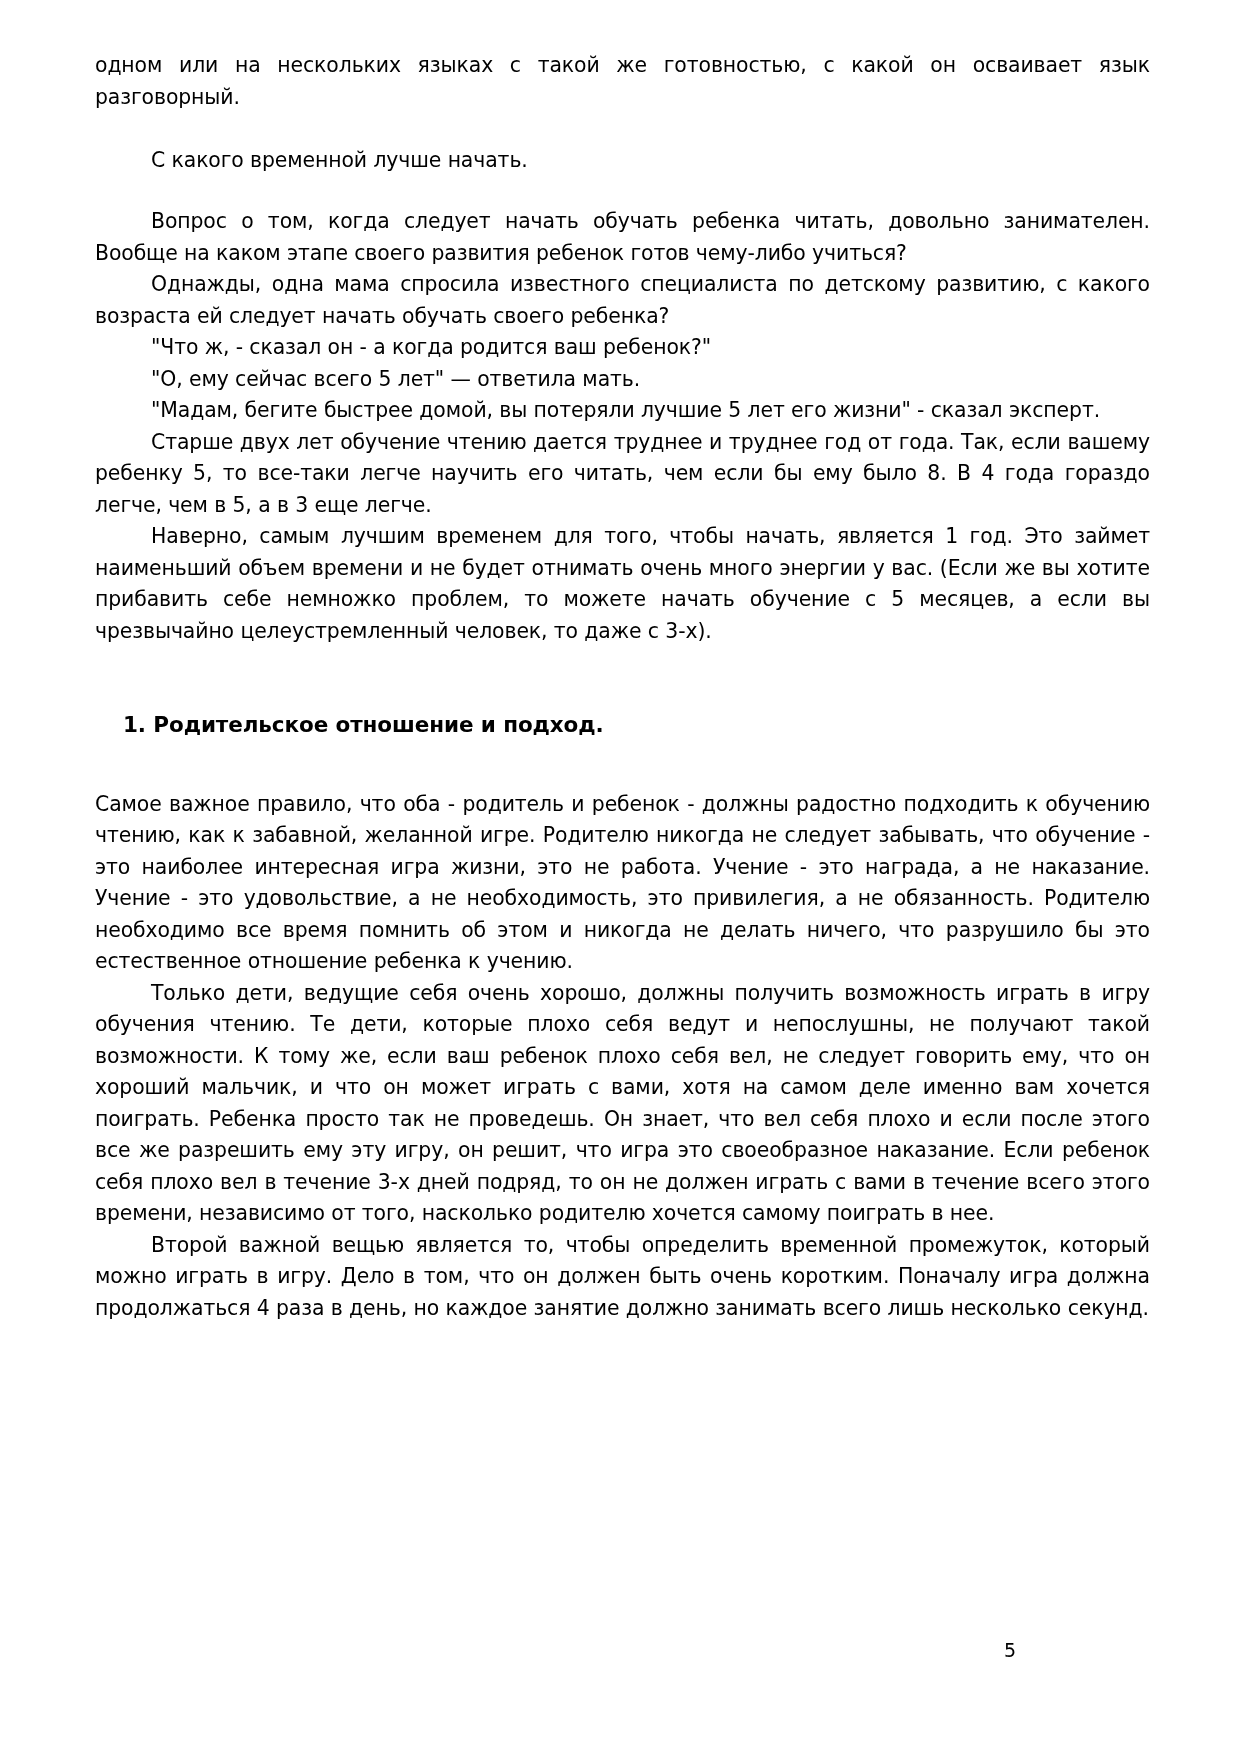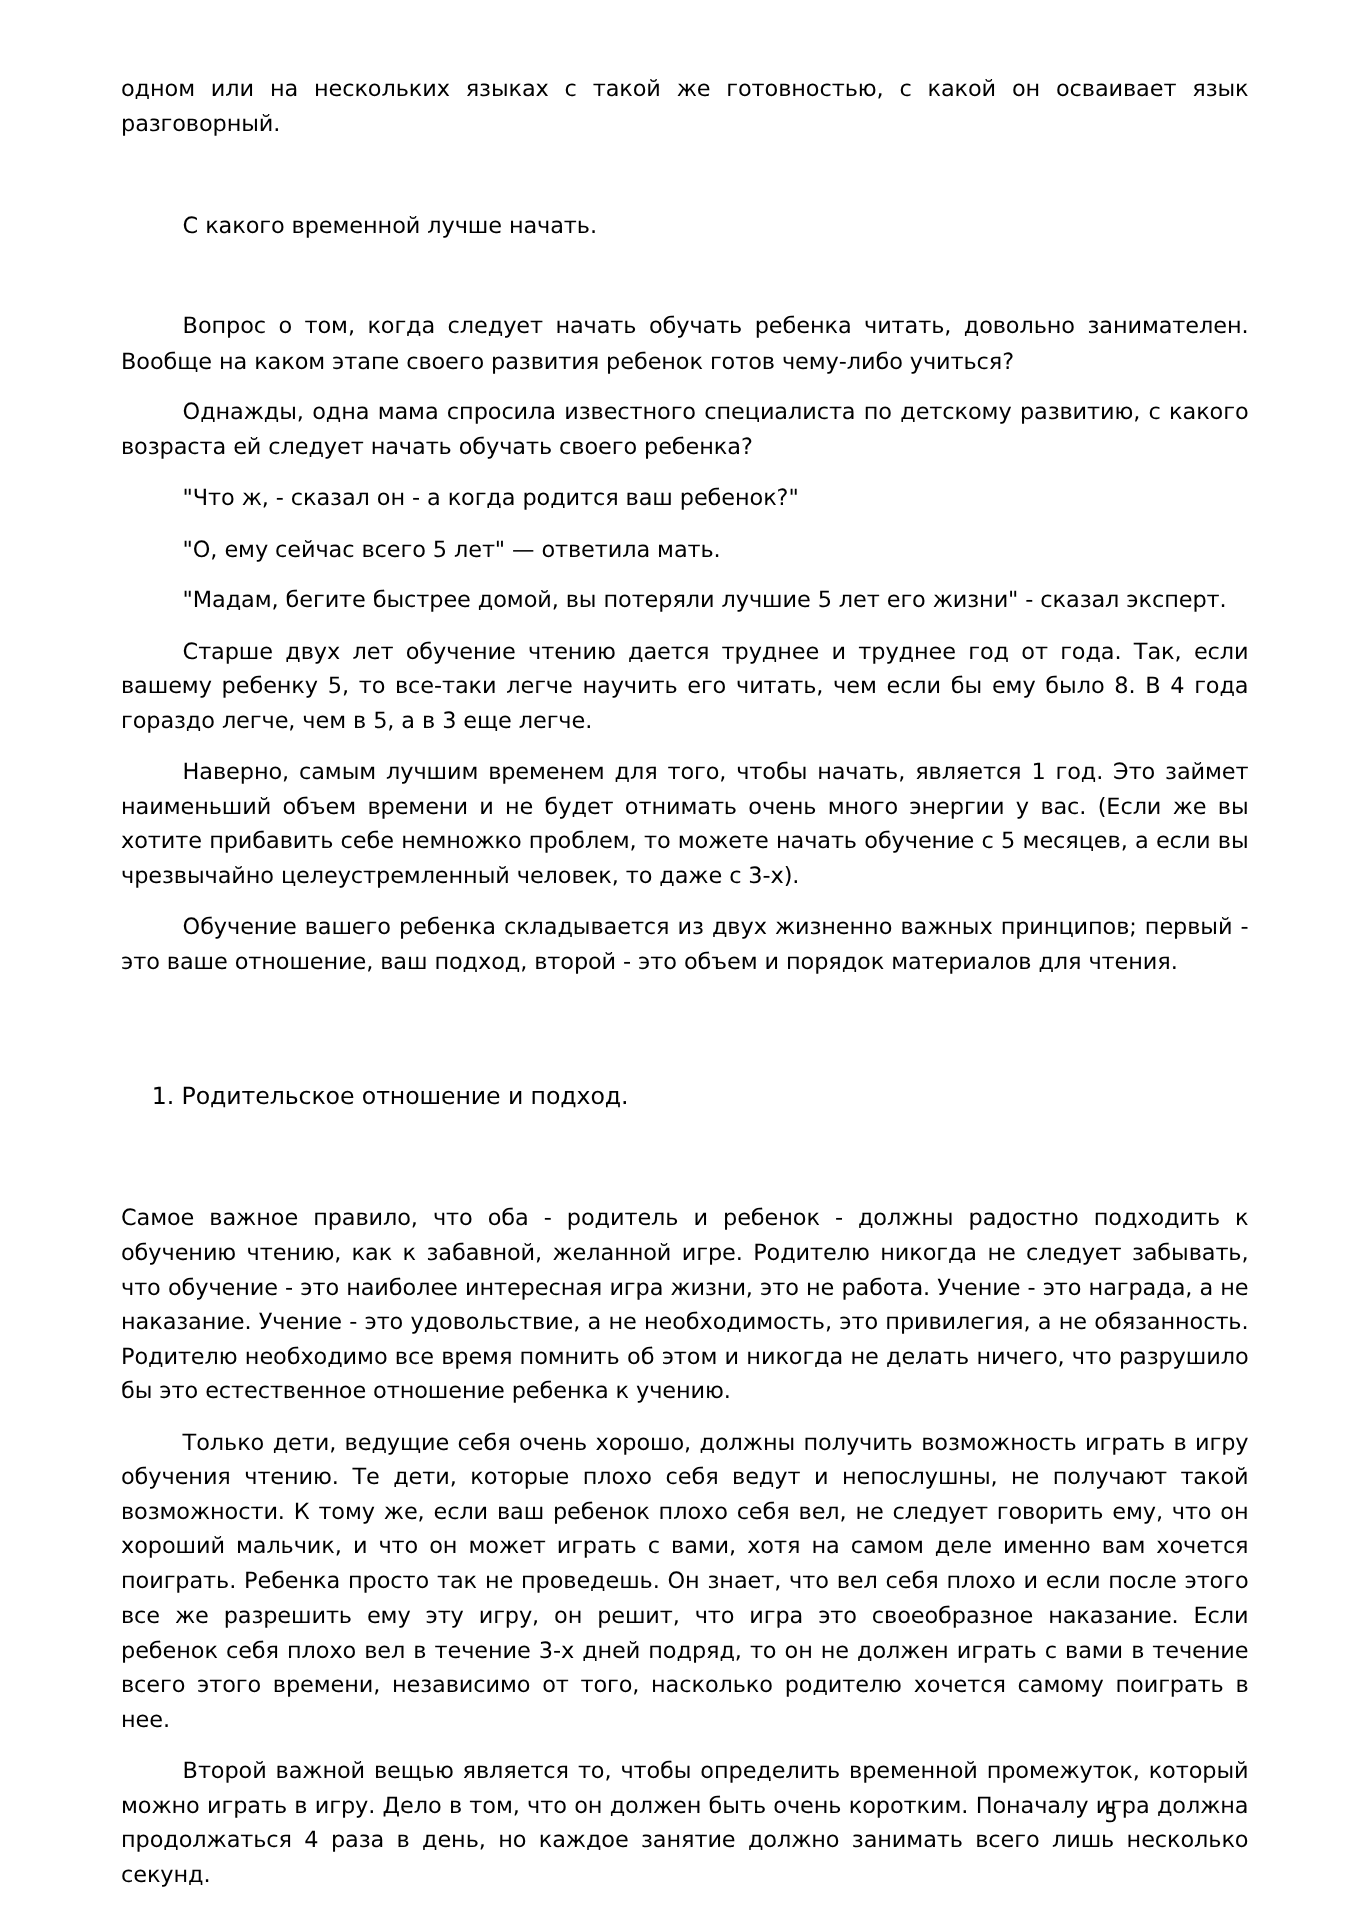--- a/index.html
+++ b/index.html
@@ -21,36 +21,36 @@
   .content {
     position: absolute;
     left: 95px;
     top: 50px;
     width: 1055px;
   }
   p, .heading, .line {
     color: #000000;
     font-size: 20.4px;
     line-height: 31.5px;
-    margin: 15px;
+    margin: 0;
     padding: 0;
     letter-spacing: -0.1px;
     word-spacing: 0px;
   }
   p.just {
     text-align: justify;
     text-align-last: left;
   }
   p.indent {
     text-indent: 56px;
   }
   .spacer-1 { height: 31.5px; }
   .spacer-2 { height: 30px; }
   .heading {
-    font-weight: normal;
+    font-weight: bold;
     font-size: 21.5px;
     line-height: 31.5px;
     padding-left: 28px;
   }
   .block-gap-lg { height: 62px; }
   .block-gap-md { height: 48px; }
   .pagenum {
     position: absolute;
     left: 1004px;
     top: 1638px;
@@ -80,21 +80,20 @@
     <p class="indent">"Что ж, - сказал он - а когда родится  ваш  ребенок?"</p>
 
     <p class="indent">"О, ему сейчас всего 5 лет" — ответила мать.</p>
 
     <p class="just indent">"Мадам, бегите быстрее домой,  вы потеряли лучшие 5 лет его жизни" - сказал эксперт.</p>
 
     <p class="just indent">Старше двух  лет обучение чтению дается труднее и труднее год от года.  Так, если вашему ребенку 5, то все-таки легче научить его читать, чем если бы ему было 8. В 4 года гораздо легче, чем в 5, а в 3 еще легче.</p>
 
     <p class="just indent">Наверно, самым лучшим временем для того,  чтобы начать, является 1 год. Это займет наименьший объем времени и не будет отнимать очень много  энергии  у вас.  (Если  же вы хотите прибавить себе немножко проблем, то можете начать обучение с 5 месяцев, а если вы чрезвычайно целеустремленный человек, то даже с 3-х).</p>
 
-    <p class="just indent">Обучение вашего ребенка складывается   из   двух   жизненно   важных принципов;  первый - это ваше отношение,  ваш подход,  второй - это объем и порядок материалов для чтения.</p>
 
     <div class="block-gap-lg"></div>
 
     <div class="heading">1. Родительское отношение и подход.</div>
 
     <div class="block-gap-md"></div>
 
 
     <p class="just">Самое важное правило,  что оба - родитель и ребенок - должны радостно подходить к обучению чтению,  как к забавной,  желанной игре. Родителю никогда не следует забывать,  что обучение -  это  наиболее интересная игра жизни, это не работа. Учение - это  награда,  а  не  наказание.  Учение - это  удовольствие, а не необходимость, это привилегия, а не обязанность. Родителю необходимо все время помнить об этом и никогда  не  делать  ничего,  что разрушило бы это естественное отношение ребенка к учению.</p>
 

